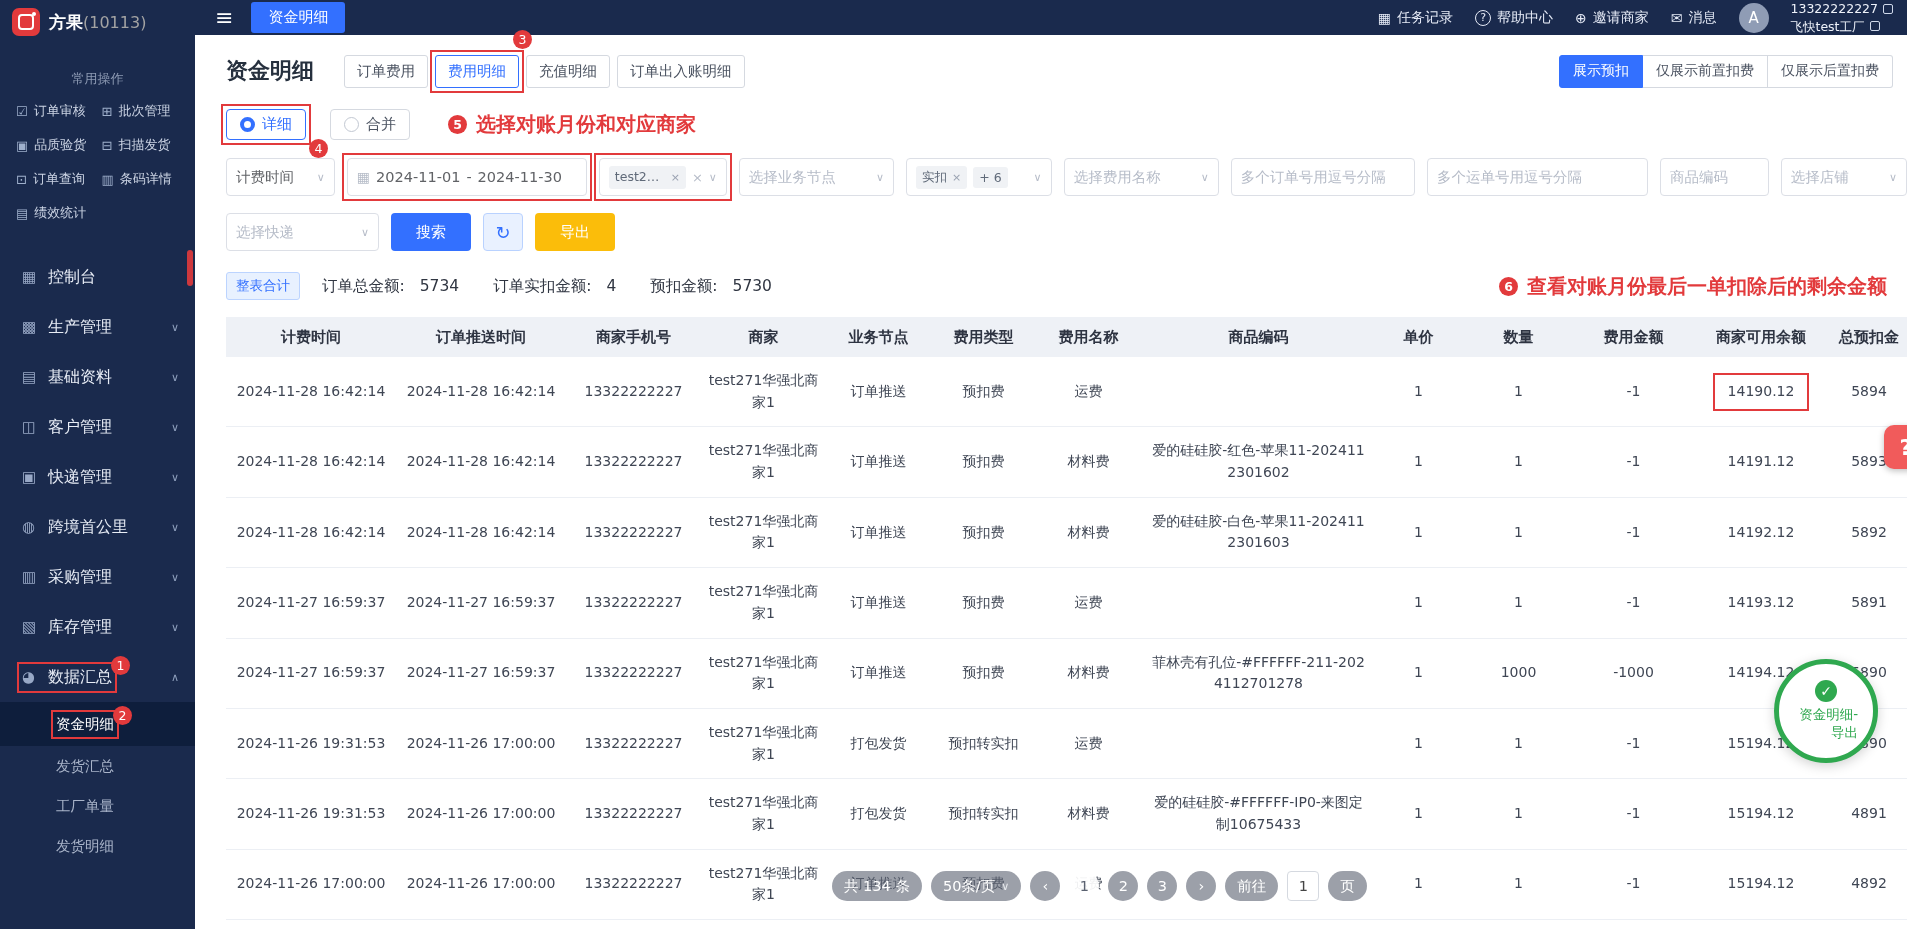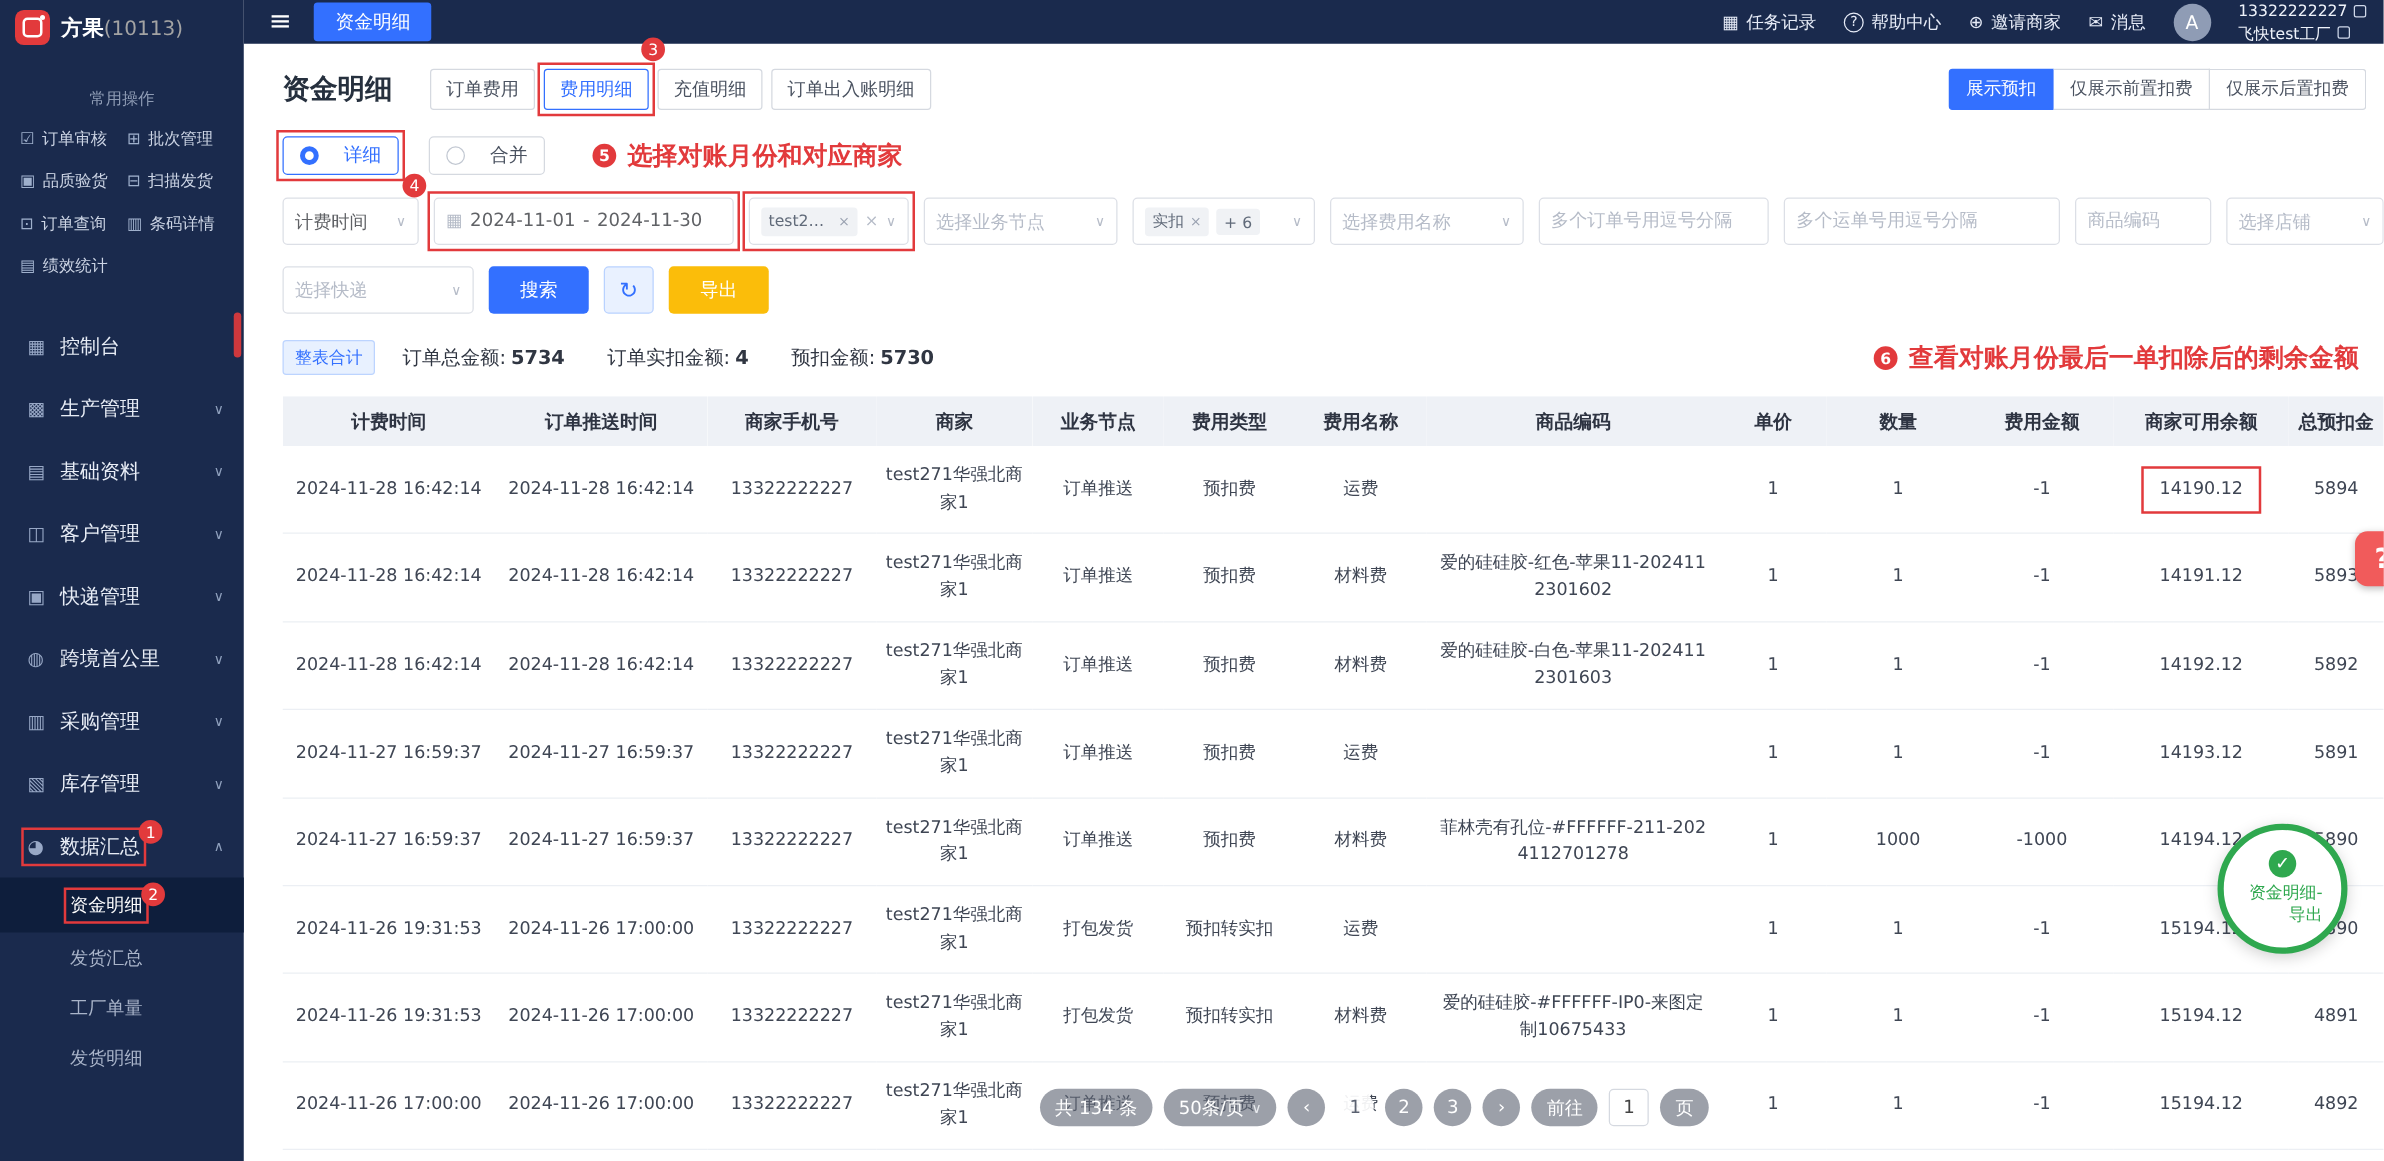--- a/index.html
+++ b/index.html
@@ -60,21 +60,21 @@
   .tab-btn{height:33px;padding:0 12px;border:1px solid #d5d9e0;border-radius:3px;background:#fff;font-size:14.5px;color:#4a5260;display:flex;align-items:center;cursor:pointer;white-space:nowrap}
   .tab-btn.active{border-color:#3370ff;color:#3370ff}
   .view-toggles{margin-left:auto;margin-right:14px;display:flex}
   .toggle-btn{height:33px;padding:0 13px;border:1px solid #d5d9e0;background:#fff;font-size:14px;color:#4a5260;display:flex;align-items:center;cursor:pointer;white-space:nowrap}
   .toggle-btn:first-child{border-radius:3px 0 0 3px}
   .toggle-btn:last-child{border-radius:0 3px 3px 0}
   .toggle-btn + .toggle-btn{border-left:none}
   .toggle-btn.active{background:#3370ff;border-color:#3370ff;color:#fff}
 
   .radio-row{display:flex;align-items:center;margin-top:18px;gap:24px;height:34px}
-  .radio{display:inline-flex;align-items:center;gap:20px;font-size:15px;color:#4a5260;cursor:pointer;
+  .radio{display:inline-flex;align-items:center;gap:7px;font-size:15px;color:#4a5260;cursor:pointer;
     border:1px solid #d5d9e0;border-radius:4px;padding:5px 13px;background:#fff;white-space:nowrap}
   .radio .dot{width:15px;height:15px;border:1px solid #c2c8d2;border-radius:50%;background:#fff;flex:0 0 15px}
   .radio.selected{color:#3370ff;border-color:#3370ff}
   .radio.selected .dot{border:4.5px solid #3370ff}
   .anno-text{display:inline-flex;align-items:center;gap:9px;color:#e23a3c;font-size:20px;font-weight:bold;white-space:nowrap}
 
   .filter-row{display:flex;align-items:center;gap:12px;margin-top:17px}
   .control{height:38px;border:1px solid #dcdfe6;border-radius:4px;background:#fff;display:flex;align-items:center;
     padding:0 9px;font-size:14.5px;color:#606266;gap:6px;white-space:nowrap;overflow:hidden}
   .control .ph{color:#b6bcc8;overflow:hidden;text-overflow:ellipsis}
@@ -87,21 +87,21 @@
   .tag .x{color:#9aa2b1;font-size:11px;cursor:pointer}
   .clear-x{color:#b6bcc8;font-size:13px;cursor:pointer}
   .btn{height:38px;border-radius:4px;border:none;font-size:15px;display:flex;align-items:center;justify-content:center;cursor:pointer;font-family:inherit}
   .btn-search{background:#3370ff;color:#fff;width:80px}
   .btn-refresh{width:40px;background:#e9f1ff;border:1px solid #b9d2ff;color:#3370ff;font-size:18px}
   .btn-export{background:#fbbd0a;color:#fff;width:80px}
 
   .summary-row{display:flex;align-items:center;margin-top:20px;font-size:15.5px;color:#303642;height:30px}
   .sum-badge{background:#e8f1ff;color:#3370ff;border:1px solid #bcd4ff;font-size:13.5px;padding:4px 9px;border-radius:3px;margin-right:22px;cursor:pointer;white-space:nowrap}
   .sum-item{margin-right:34px;white-space:nowrap}
-  .sum-item b{font-weight:bold;margin-left:4px}
+  .sum-item b{font-weight:normal;margin-left:15px}
   .anno6{margin-left:auto;margin-right:20px}
 
   .table-wrap{margin-top:16px;overflow:hidden}
   table{border-collapse:collapse;table-layout:fixed;width:1681px}
   thead th{background:#eef1f6;font-size:15px;font-weight:bold;color:#2e3442;height:40px;text-align:center;padding:0 4px;white-space:nowrap;overflow:hidden}
   tbody td{font-size:14px;color:#3f4654;text-align:center;padding:13px 7px;border-bottom:1px solid #eceff4;line-height:1.55;word-break:break-all}
   .cell-redbox{display:inline-block;padding:6px 13px;outline:2px solid #e23a3c}
 
   
   .pagination{position:absolute;left:832px;top:871px;display:flex;align-items:center;gap:9px;z-index:6;font-size:14.5px}

